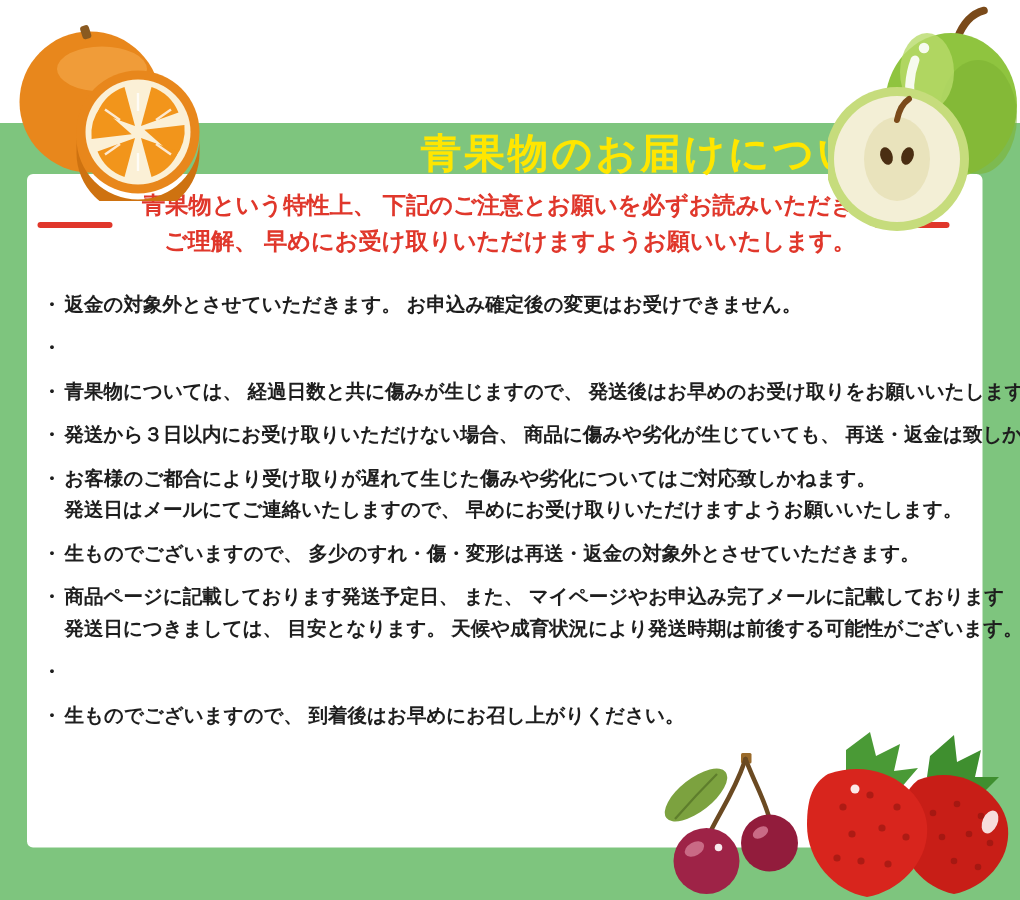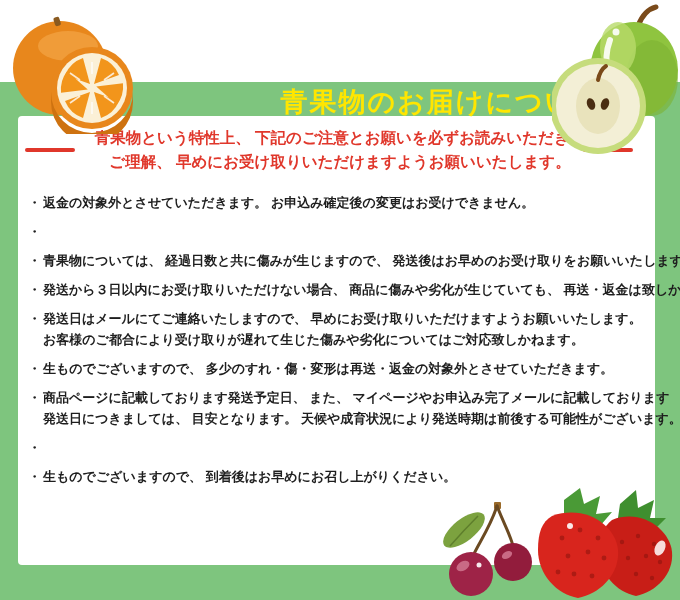--- a/index.html
+++ b/index.html
@@ -99,22 +99,22 @@
       <span class="bullet">・</span>
       <div class="note-text">
         <div class="line">発送から３日以内にお受け取りいただけない場合、 商品に傷みや劣化が生じていても、 再送・返金は致しかねます。</div>
         <div class="line"></div>
       </div>
     </div>
 
     <div class="note">
       <span class="bullet">・</span>
       <div class="note-text">
+        <div class="line">お客様のご都合により受け取りが遅れて生じた傷みや劣化についてはご対応致しかねます。</div>
         <div class="line">発送日はメールにてご連絡いたしますので、 早めにお受け取りいただけますようお願いいたします。</div>
-        <div class="line">お客様のご都合により受け取りが遅れて生じた傷みや劣化についてはご対応致しかねます。</div>
       </div>
     </div>
 
     <div class="note">
       <span class="bullet">・</span>
       <div class="note-text">
         <div class="line">生ものでございますので、 多少のすれ・傷・変形は再送・返金の対象外とさせていただきます。</div>
       </div>
     </div>
 

